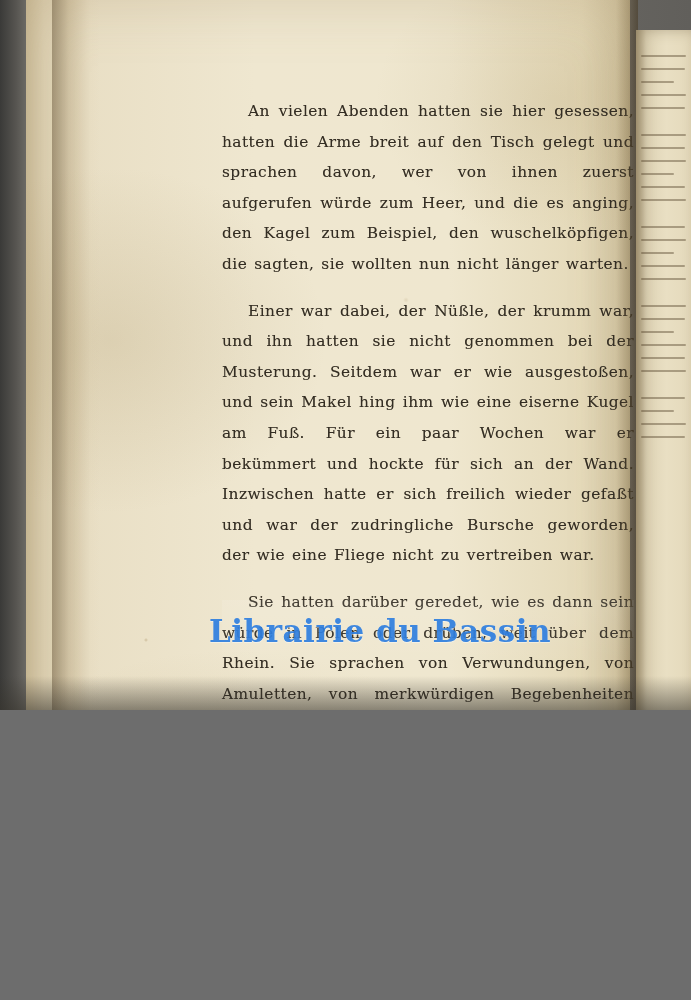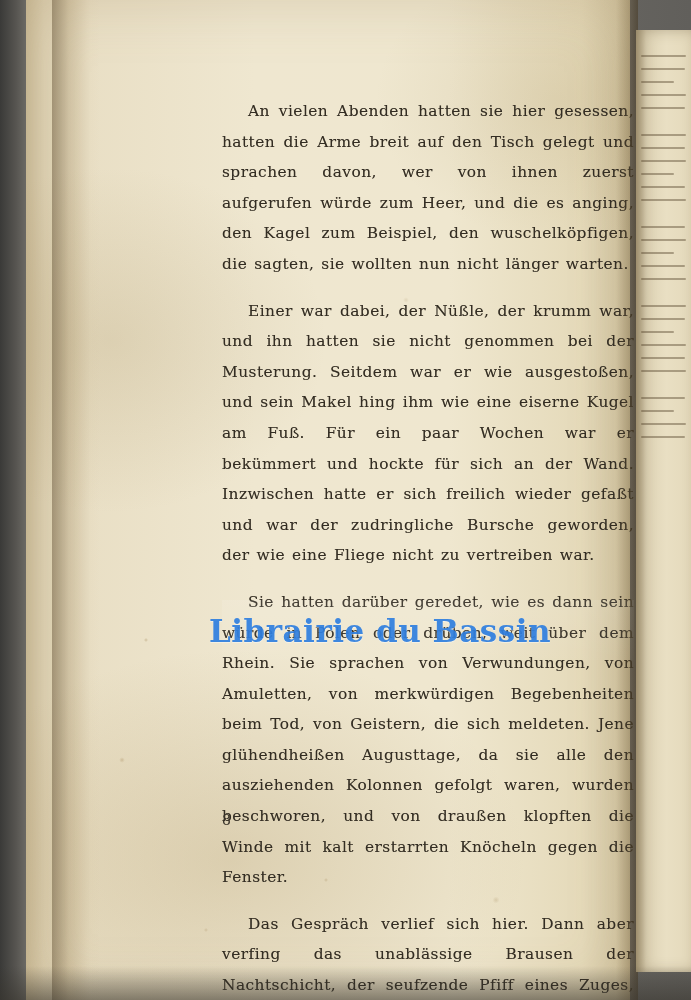--- a/index.html
+++ b/index.html
@@ -3,21 +3,21 @@
 <meta charset="utf-8">
 <style>
   html, body {
     margin: 0;
     padding: 0;
     background: #6d6d6d;
   }
   #page {
     position: relative;
     width: 691px;
-    height: 1000px;
+    height: 710px;
     overflow: hidden;
     background: #5f5f5f;
     font-family: "Liberation Serif", serif;
   }
 
   
   .backdrop {
     position: absolute;
     inset: 0;
     background:

